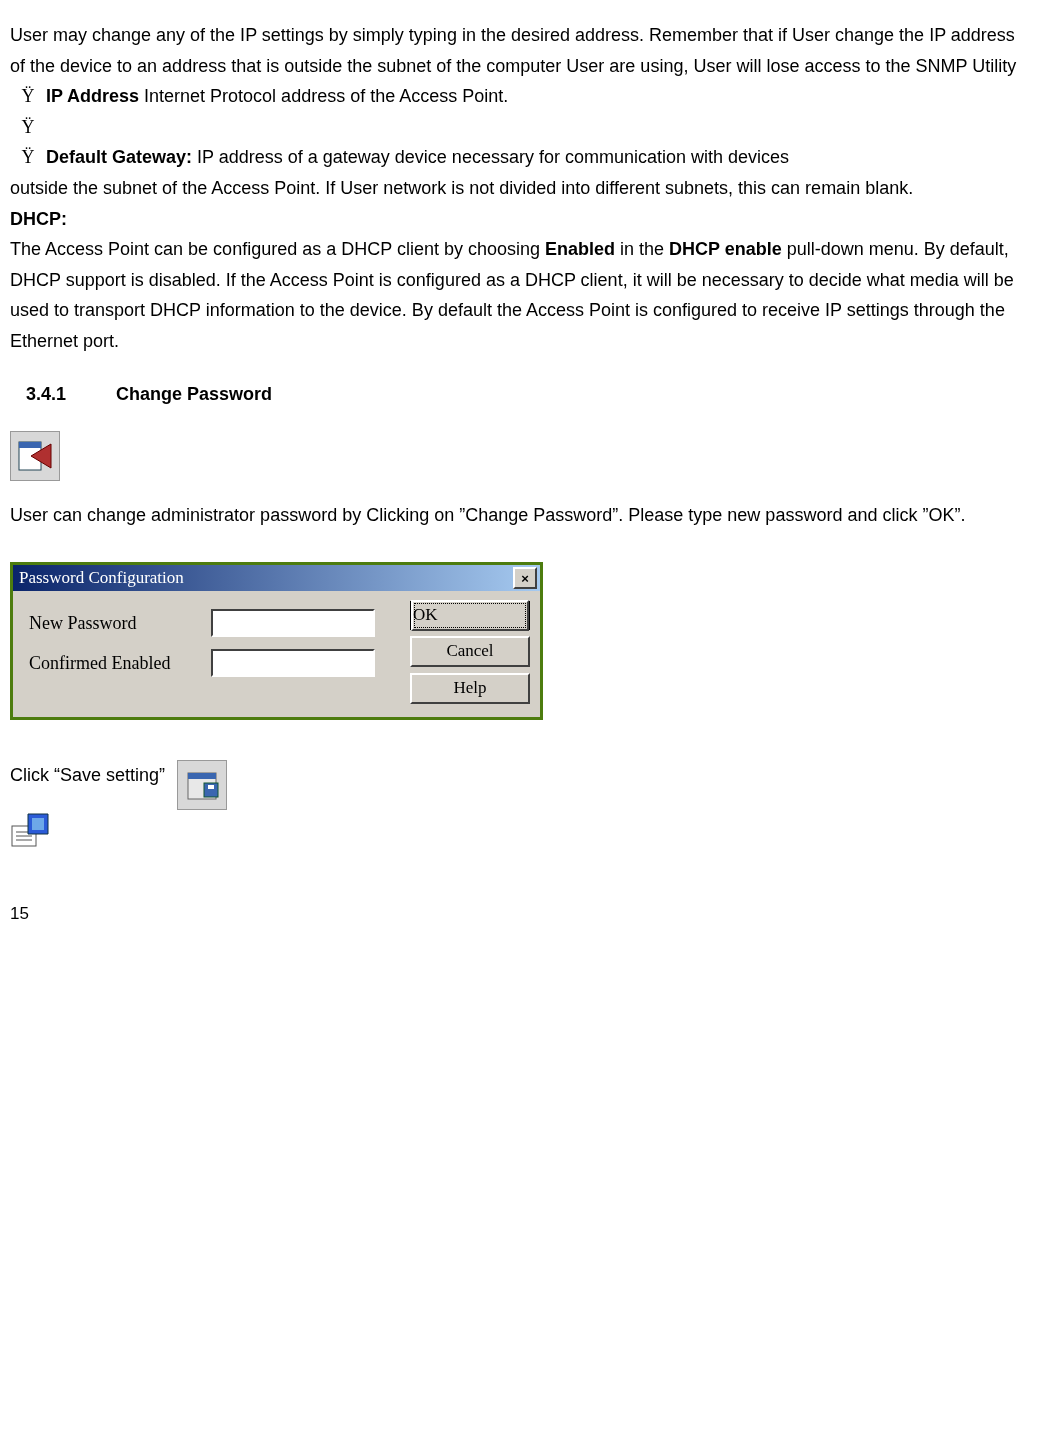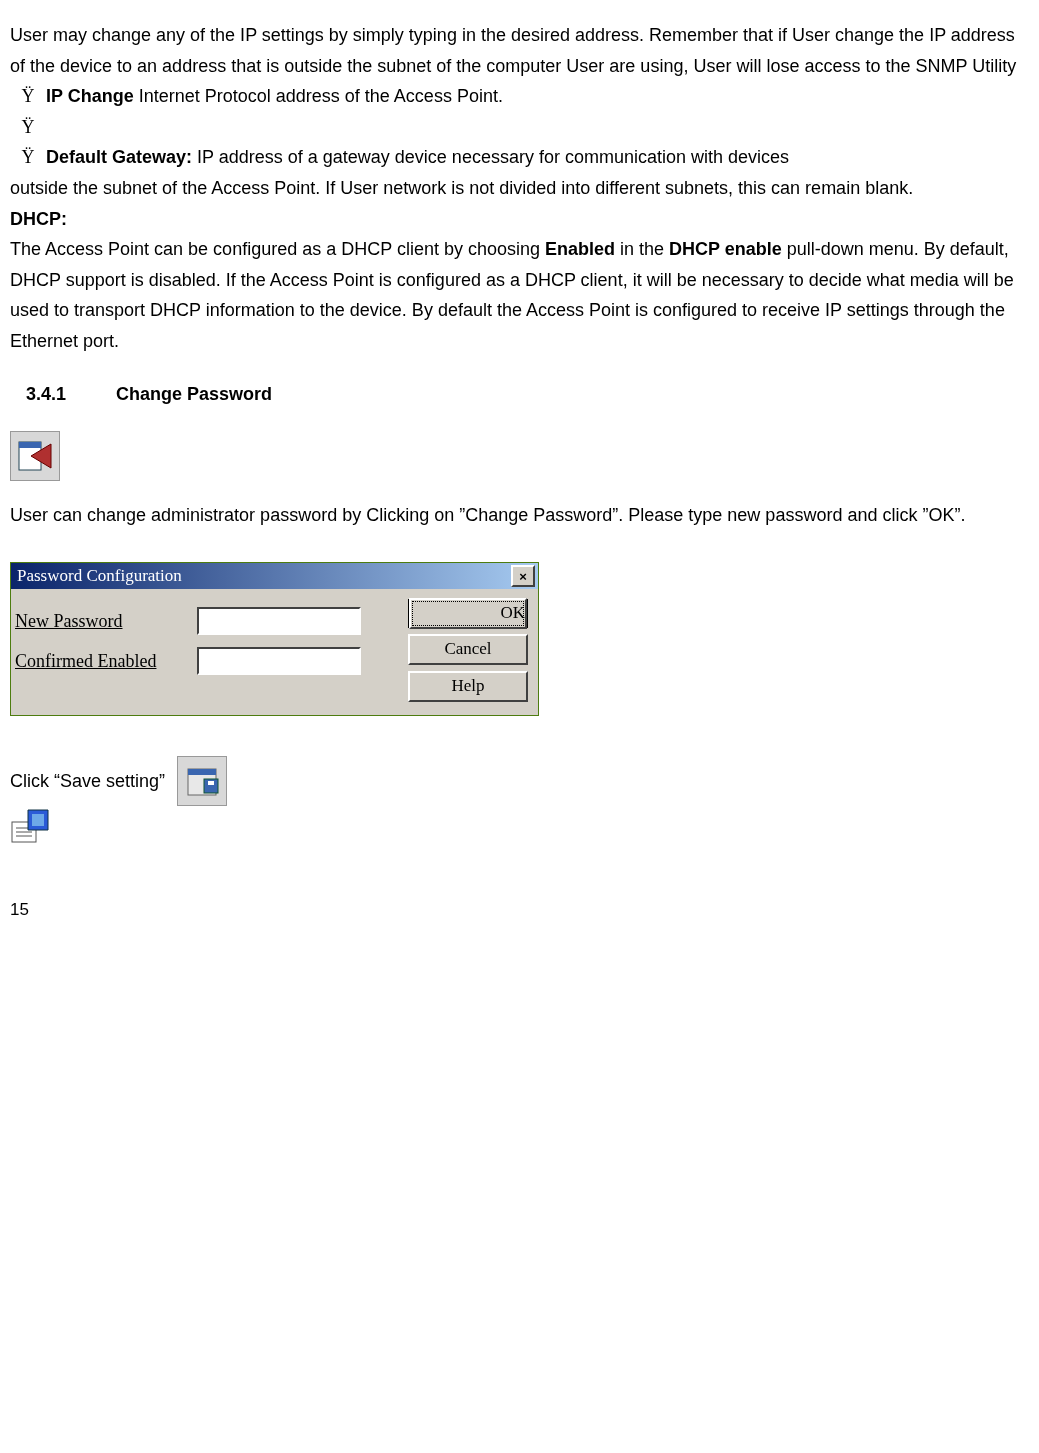--- a/index.html
+++ b/index.html
@@ -24,21 +24,21 @@
     display: inline-flex;
     align-items: center;
     justify-content: center;
     position: relative;
   }
   .spacer { height: 28px; }
 
   
   .dialog {
     width: 527px;
-    border: 1px solid #4d7c0f;
+    border: 3px solid #4d7c0f;
     background: #d4d0c8;
     font-family: "Times New Roman", Georgia, serif;
     font-size: 18px;
     margin-top: 4px;
   }
   .titlebar {
     background: linear-gradient(to right, #0a246a, #a6caf0);
     color: #fff;
     height: 26px;
     display: flex;
@@ -56,21 +56,21 @@
     border-bottom: 2px solid #404040;
     color: #000;
     font-family: Arial, sans-serif;
     font-weight: bold;
     font-size: 13px;
     display: flex;
     align-items: center;
     justify-content: center;
     line-height: 1;
   }
-  .dlg-body { padding: 12px 10px 34px 4px; text-decoration: underline; }
+  .dlg-body { padding: 12px 10px 34px 16px; }
   .dlg-row { display: flex; align-items: center; height: 40px; }
   .dlg-label { width: 182px; }
   .dlg-input {
     width: 160px; height: 24px;
     border-top: 2px solid #404040;
     border-left: 2px solid #404040;
     border-right: 2px solid #fff;
     border-bottom: 2px solid #fff;
     background: #fff;
   }
@@ -85,40 +85,40 @@
     font-size: 17px;
     cursor: default;
   }
   .dlg-btn.default { border: 1px solid #000; }
   .dlg-btn.default .inner {
     border-top: 2px solid #fff;
     border-left: 2px solid #fff;
     border-right: 2px solid #404040;
     border-bottom: 2px solid #404040;
     width:100%; height:100%;
-    display:flex; align-items:center; justify-content:flex-end;
+    display:flex; align-items:center; justify-content:flex-start;
     outline: 1px dotted #000;
     outline-offset: -4px;
   }
   .dlg-right-stack { position:absolute; right:10px; top:10px; width:120px; display:flex; flex-direction:column; gap:6px;}
   .dlg-wrap { position:relative; }
 
-  .inline-row { display:flex; align-items: center; gap: 12px; margin-top: 40px;}
+  .inline-row { display:flex; align-items: flex-start; gap: 12px; margin-top: 40px;}
   .page-num { text-align:left; margin-top: 40px; font-size: 17px;}
 </style>
 </head>
 <body>
 
 <div class="content">
 
   <div>User may change any of the IP settings by simply typing in the desired address. Remember that if User change the IP address of the device to an address that is outside the subnet of the computer User are using, User will lose access to the SNMP Utility</div>
 
   <div class="bullet-row">
     <div class="bullet">Ÿ</div>
-    <div><span class="bold">IP Change</span><span> Internet Protocol address of the Access Point.</span></div>
+    <div><span class="bold">IP Address</span><span> Internet Protocol address of the Access Point.</span></div>
   </div>
 
   <div class="bullet-row">
     <div class="bullet">Ÿ</div>
   </div>
 
   <div class="bullet-row">
     <div class="bullet">Ÿ</div>
     <div><span class="bold">Default Gateway:</span><span> IP address of a gateway device necessary for communication with devices</span></div>
   </div>

